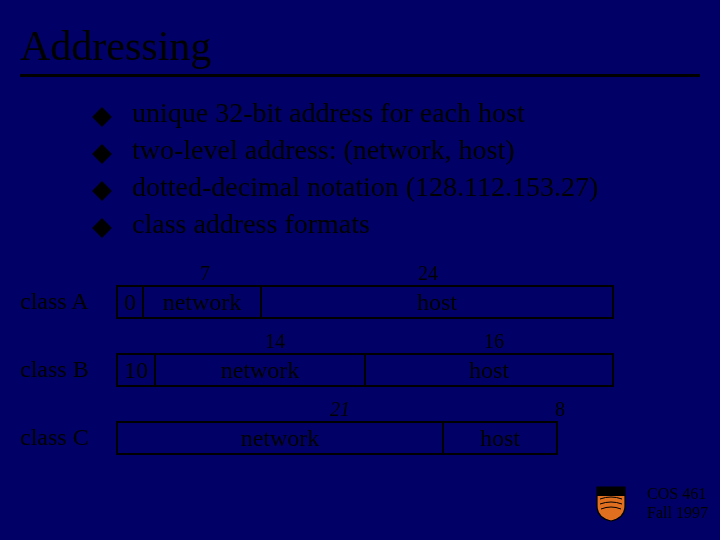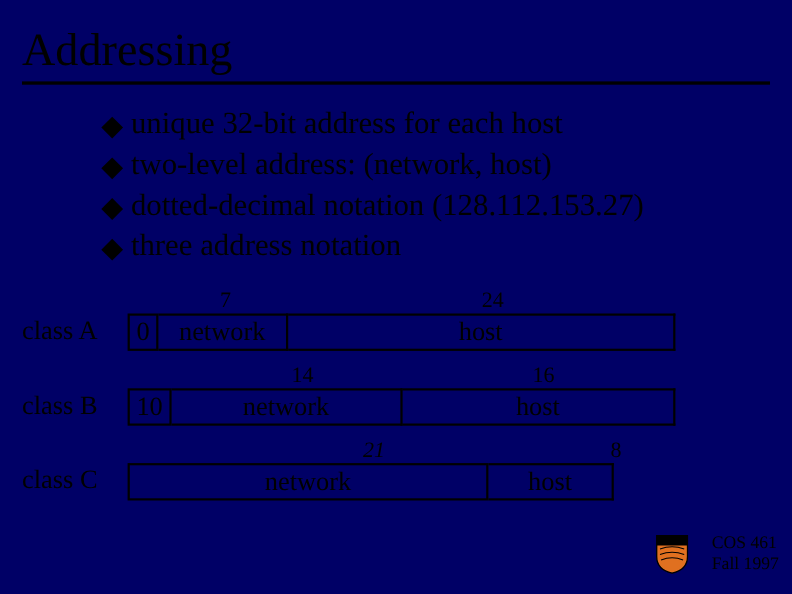--- a/index.html
+++ b/index.html
@@ -31,20 +31,21 @@
     margin-top: 4px;
     width: 100%;
   }
   .bullets {
     margin: 18px 0 0 95px;
   }
   .bullet-row {
     display: flex;
     align-items: baseline;
     margin-bottom: 2px;
+    gap: 13px;
   }
   .diamond {
     display: inline-block;
     width: 14px;
     height: 14px;
     background: #000;
     transform: rotate(45deg);
     margin-right: 10px;
     flex: 0 0 14px;
     position: relative;
@@ -102,21 +103,21 @@
   .b-prefix { width: 40px; }
   .b-net    { width: 210px; }
   .b-host   { width: 248px; }
   
   .c-prefix { width: 56px; }
   .c-net    { width: 328px; }
   .c-host   { width: 114px; }
 
   
   .na7  { left: 205px; bottom: 38px; }
-  .na24 { left: 448px; bottom: 38px; }
+  .na24 { left: 428px; bottom: 38px; }
   .nb14 { left: 275px; bottom: 38px; }
   .nb16 { left: 494px; bottom: 38px; margin-top: 40px; }
   .nc21 { left: 340px; bottom: 38px; font-style: italic; }
   .nc8  { left: 560px; bottom: 38px; }
 
   .footer {
     position: absolute;
     right: 12px;
     bottom: 18px;
     display: flex;
@@ -151,21 +152,21 @@
     <div class="bullet-row">
       <span class="diamond"></span>
       <span class="bullet-text">two-level address: (network, host)</span>
     </div>
     <div class="bullet-row">
       <span class="diamond"></span>
       <span class="bullet-text">dotted-decimal notation (128.112.153.27)</span>
     </div>
     <div class="bullet-row">
       <span class="diamond"></span>
-      <span class="bullet-text">three address notation</span>
+      <span class="bullet-text">class address formats</span>
     </div>
   </div>
 
   <div class="formats">
 
     <div class="row">
       <span class="num-label na7">7</span>
       <span class="num-label na24">24</span>
       <span class="row-label">class A</span>
       <div class="boxset">

